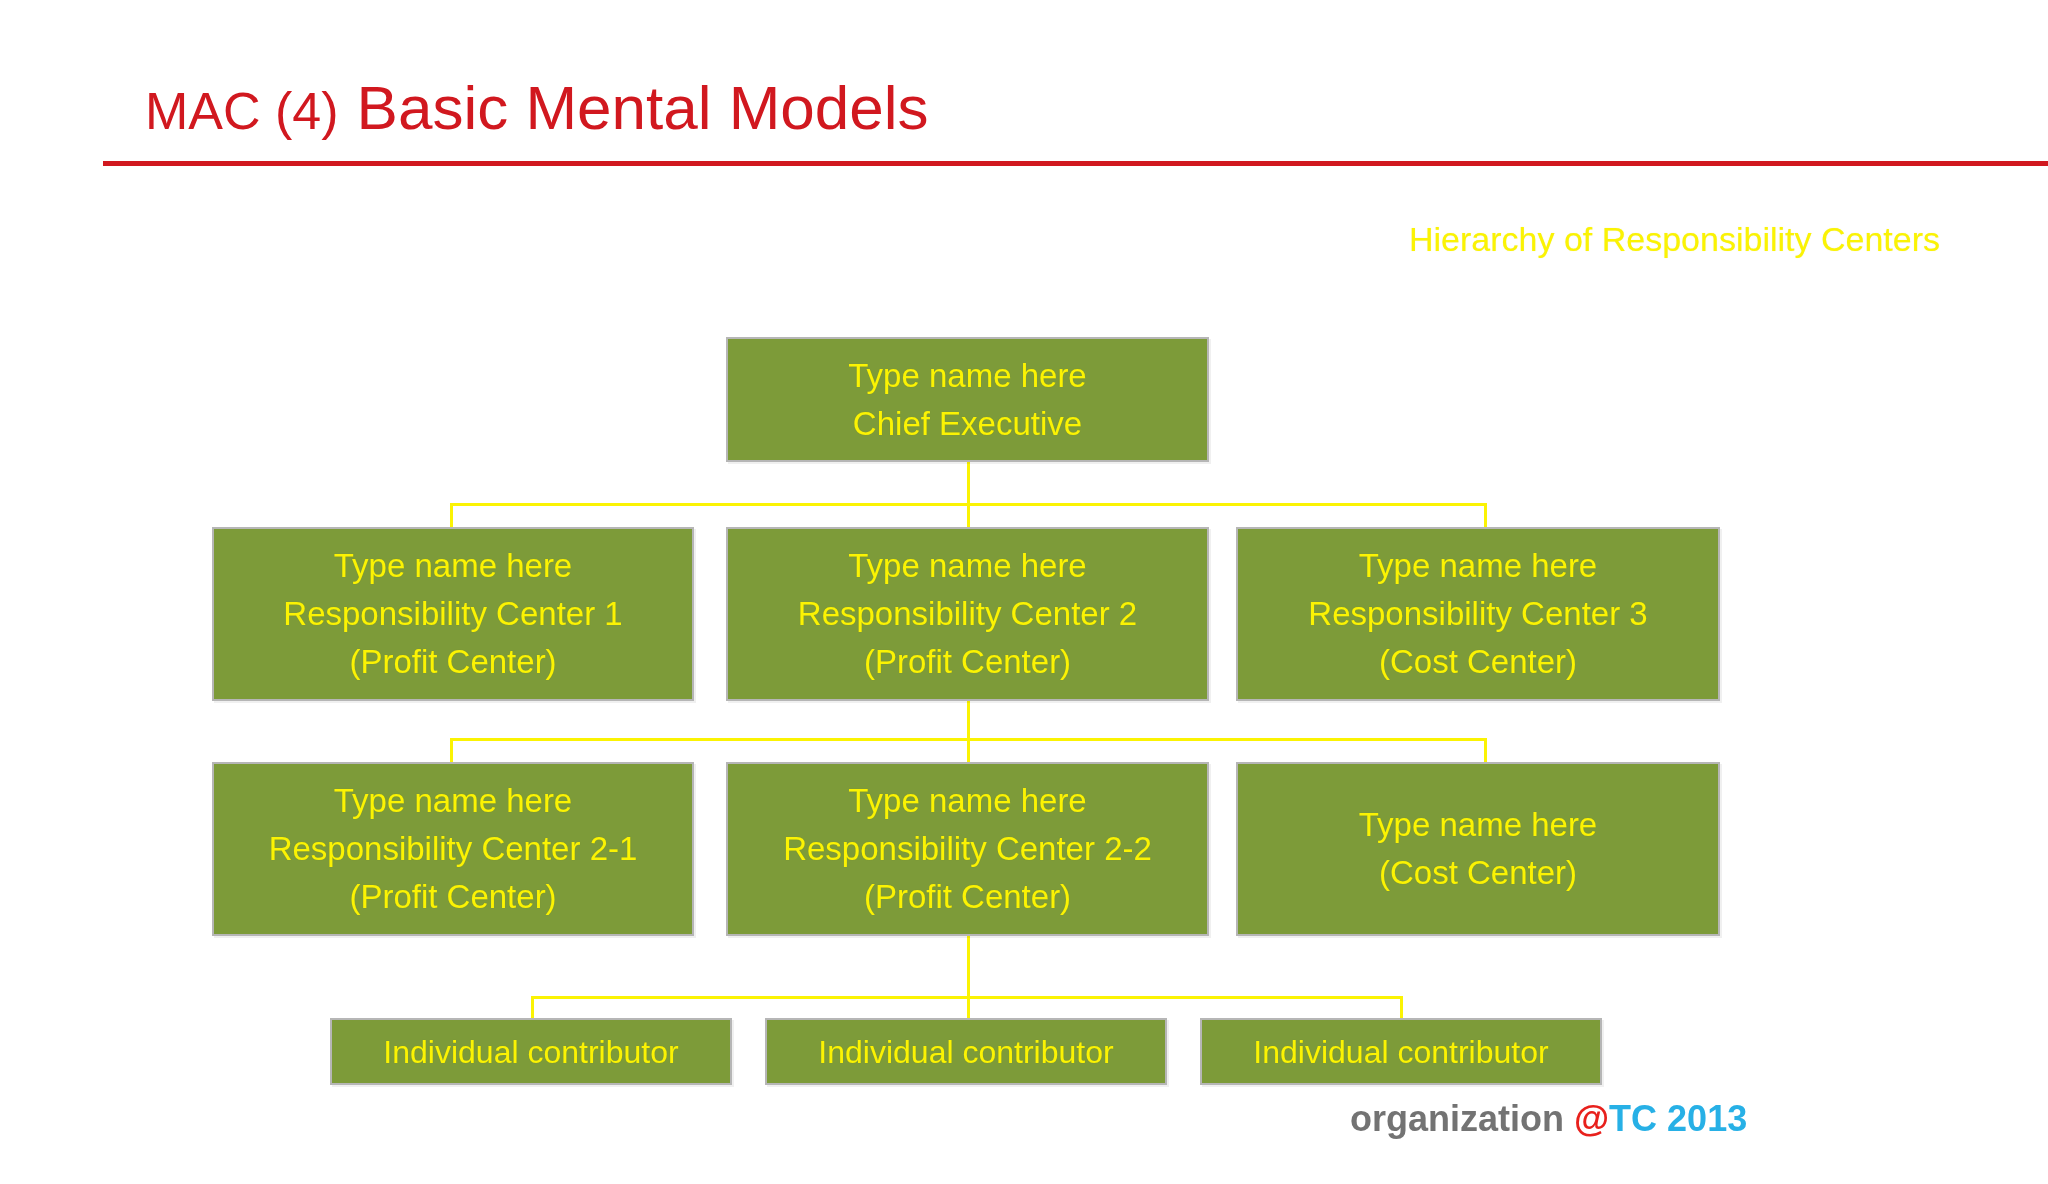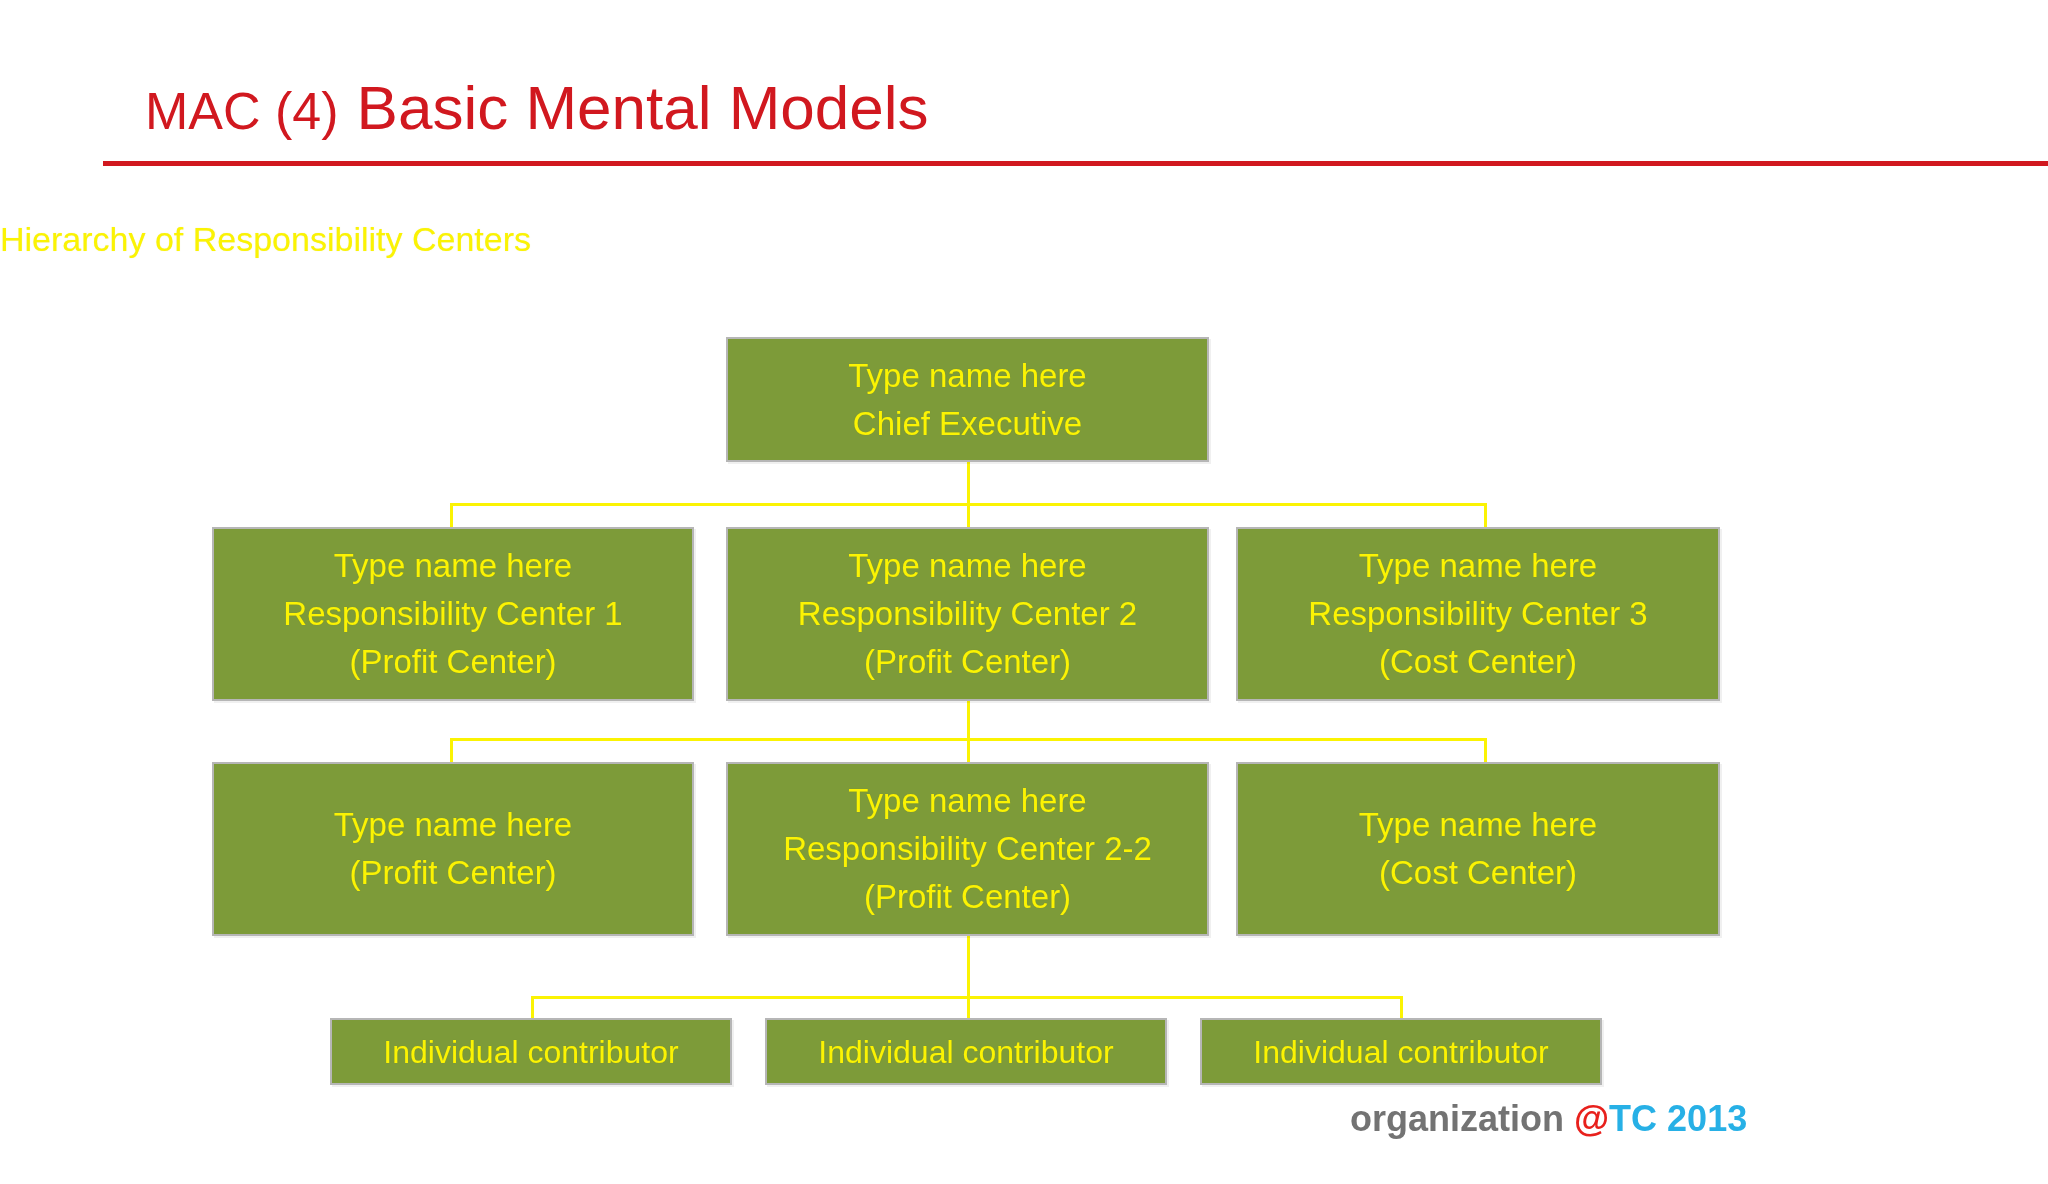--- a/index.html
+++ b/index.html
@@ -53,21 +53,21 @@
     height: 5px;
     background: #d1181f;
   }
 
   
   #chart-subtitle {
     position: absolute;
     left: 0;
     top: 220px;
     width: 1940px;
-    text-align: left;
+    text-align: right;
     color: #fbf303;
     font-size: 34px;
     font-weight: 400;
     text-shadow: 0 0 1px rgba(200,200,0,.35);
   }
 
   
   #org-chart {
     position: absolute;
     left: 0;
@@ -171,20 +171,21 @@
   </div>
 
   <div class="node" style="left:1236px; top:527px; width:484px; height:174px;">
     <span class="line">Type name here</span>
     <span class="line">Responsibility Center 3</span>
     <span class="line">(Cost Center)</span>
   </div>
 
   <div class="node" style="left:212px; top:762px; width:482px; height:174px;">
     <span class="line">Type name here</span>
+    <span class="line">Responsibility Center 2-1</span>
     <span class="line">(Profit Center)</span>
   </div>
 
   <div class="node" style="left:726px; top:762px; width:483px; height:174px;">
     <span class="line">Type name here</span>
     <span class="line">Responsibility Center 2-2</span>
     <span class="line">(Profit Center)</span>
   </div>
 
   <div class="node" style="left:1236px; top:762px; width:484px; height:174px;">

